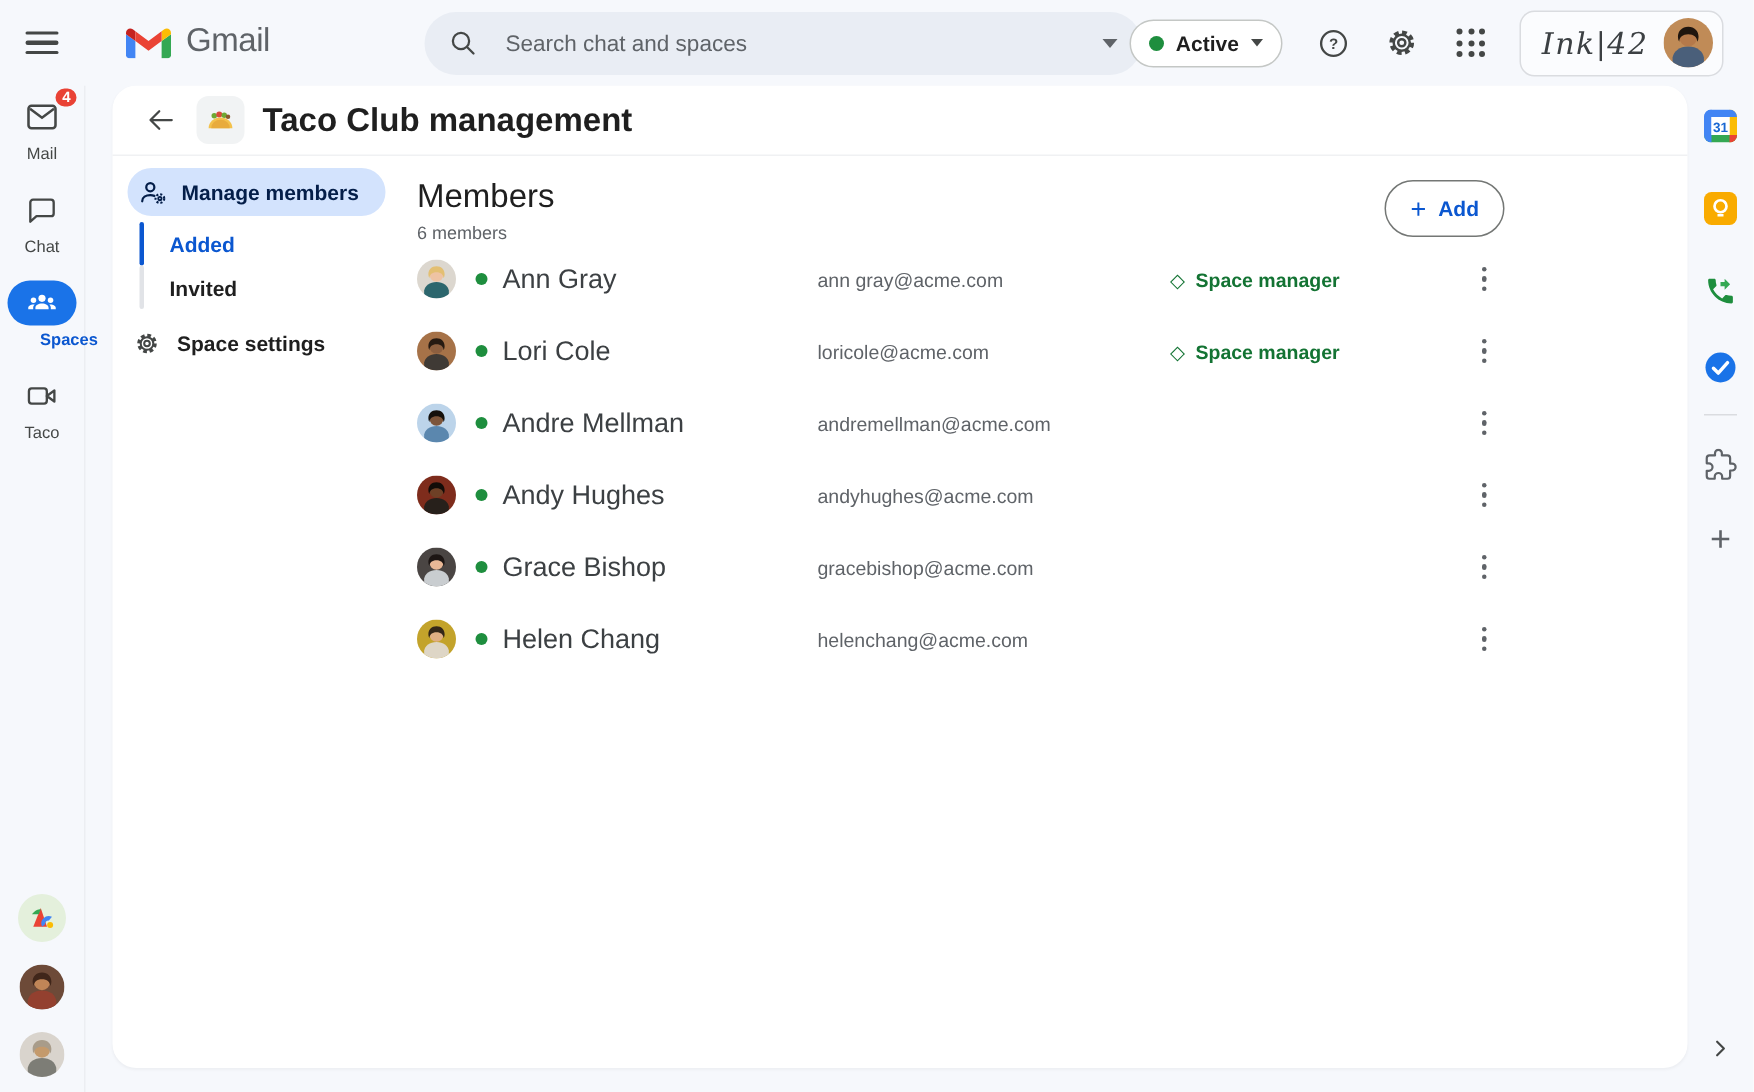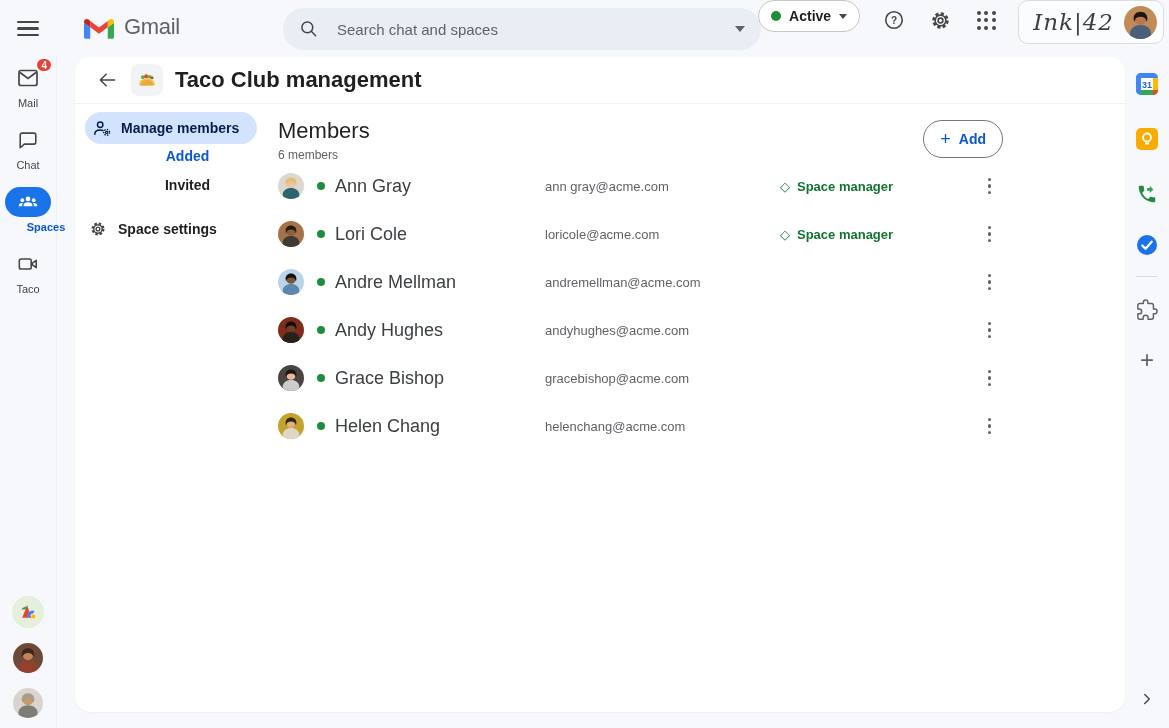--- a/index.html
+++ b/index.html
@@ -12,32 +12,32 @@
   .hamburger { position:absolute; left:17px; top:21px; width:22px; height:15px;
     display:flex; flex-direction:column; justify-content:space-between; }
   .hamburger i { display:block; height:2.2px; background:#444746; border-radius:2px; }
   .logo { position:absolute; left:84px; top:14px; display:flex; align-items:center; gap:10px; }
   .logo-text { font-size:22px; color:#5f6368; letter-spacing:-0.3px; }
   .searchbar { position:absolute; left:283px; top:8px; width:478px; height:42px;
     background:#e9edf4; border-radius:21px; display:flex; align-items:center; padding:0 16px; }
   .search-ph { margin-left:18px; font-size:15px; color:#5f6368; flex:1; }
   .caret { width:0; height:0; border-left:5px solid transparent; border-right:5px solid transparent;
     border-top:6px solid #5f6368; }
-  .topbar-right { position:absolute; right:5px; top:0; height:57px; display:flex; align-items:flex-start; gap:6px; }
+  .topbar-right { position:absolute; right:20px; top:0; height:57px; display:flex; align-items:center; gap:6px; }
   .status-pill { display:flex; align-items:center; gap:8px; height:32px; padding:0 12px 0 12px;
     background:#fff; border:1px solid #c4c7c5; border-radius:16px; margin-right:8px; }
   .status-pill .pdot { width:10px; height:10px; border-radius:50%; background:#1e8e3e; }
   .status-pill .plabel { font-size:14px; font-weight:bold; color:#1f1f1f; }
   .status-pill .caret { border-top-color:#444746; border-left-width:4px; border-right-width:4px; border-top-width:5px; }
   .tb-icon-btn { width:40px; height:40px; display:flex; align-items:center; justify-content:center; border-radius:50%; }
   .grid-icon { display:grid; grid-template-columns:repeat(3,4px); grid-auto-rows:4px; gap:3.5px; }
   .grid-icon i { width:4px; height:4px; border-radius:50%; background:#444746; }
   .brand-box { display:flex; align-items:center; gap:10px; height:44px; padding:0 6px 0 14px;
     border:1px solid #dadce0; border-radius:10px; background:#fbfcfe; margin-left:6px; }
-  .brand-text { font-family:"DejaVu Serif", serif; font-style:italic; font-size:23px; color:#3c4043; letter-spacing:1px; }
+  .brand-text { font-family:"DejaVu Serif", serif; font-style:italic; font-size:20px; color:#3c4043; letter-spacing:1px; }
   .avatar { border-radius:50%; display:block; }
 
   
   .body-row { display:flex; height:671px; }
 
   
   .left-rail { width:57px; display:flex; flex-direction:column; align-items:center;
     padding-top:6px; border-right:1px solid #eceef2; }
   .rail-item { display:flex; flex-direction:column; align-items:center; gap:4px; }
   .rail-item + .rail-item { margin-top:16px; }
@@ -61,21 +61,21 @@
   .emoji-tile { width:32px; height:32px; border-radius:8px; background:#f1f3f4; display:flex; align-items:center; justify-content:center; }
   .space-title { font-size:22px; color:#1f1f1f; margin-left:4px; }
   .card-body { flex:1; display:flex; }
 
   
   .nav-panel { width:190px; padding-top:8px; }
   .np-item { display:flex; align-items:center; gap:10px; height:32px; margin:0 8px 0 10px;
     padding:0 8px; border-radius:16px; font-size:14px; font-weight:bold; color:#1f1f1f; width:172px; }
   .np-item.active { background:#d3e3fd; color:#041e49; }
   .np-sub { margin-left:18px; margin-top:4px; }
-  .np-subitem { display:flex; align-items:stretch; height:29px;flex-direction:column; }
+  .np-subitem { display:flex; align-items:stretch; height:29px; }
   .np-subbar { width:3px; border-radius:2px; background:#e1e3e7; }
   .np-subbar.active { background:#0b57d0; }
   .np-sublabel { margin-left:17px; align-self:center; font-size:14px; font-weight:bold; color:#1f1f1f; }
   .np-sublabel.active { color:#0b57d0; }
   .np-settings { margin-top:7px; padding-left:14px; display:flex; align-items:center; gap:11px;
     height:32px; font-size:14px; font-weight:bold; color:#1f1f1f; }
 
   
   .content { flex:1; padding:14px 122px 0 13px; }
   .members-head { display:flex; align-items:flex-start; justify-content:space-between; min-height:44px; }

